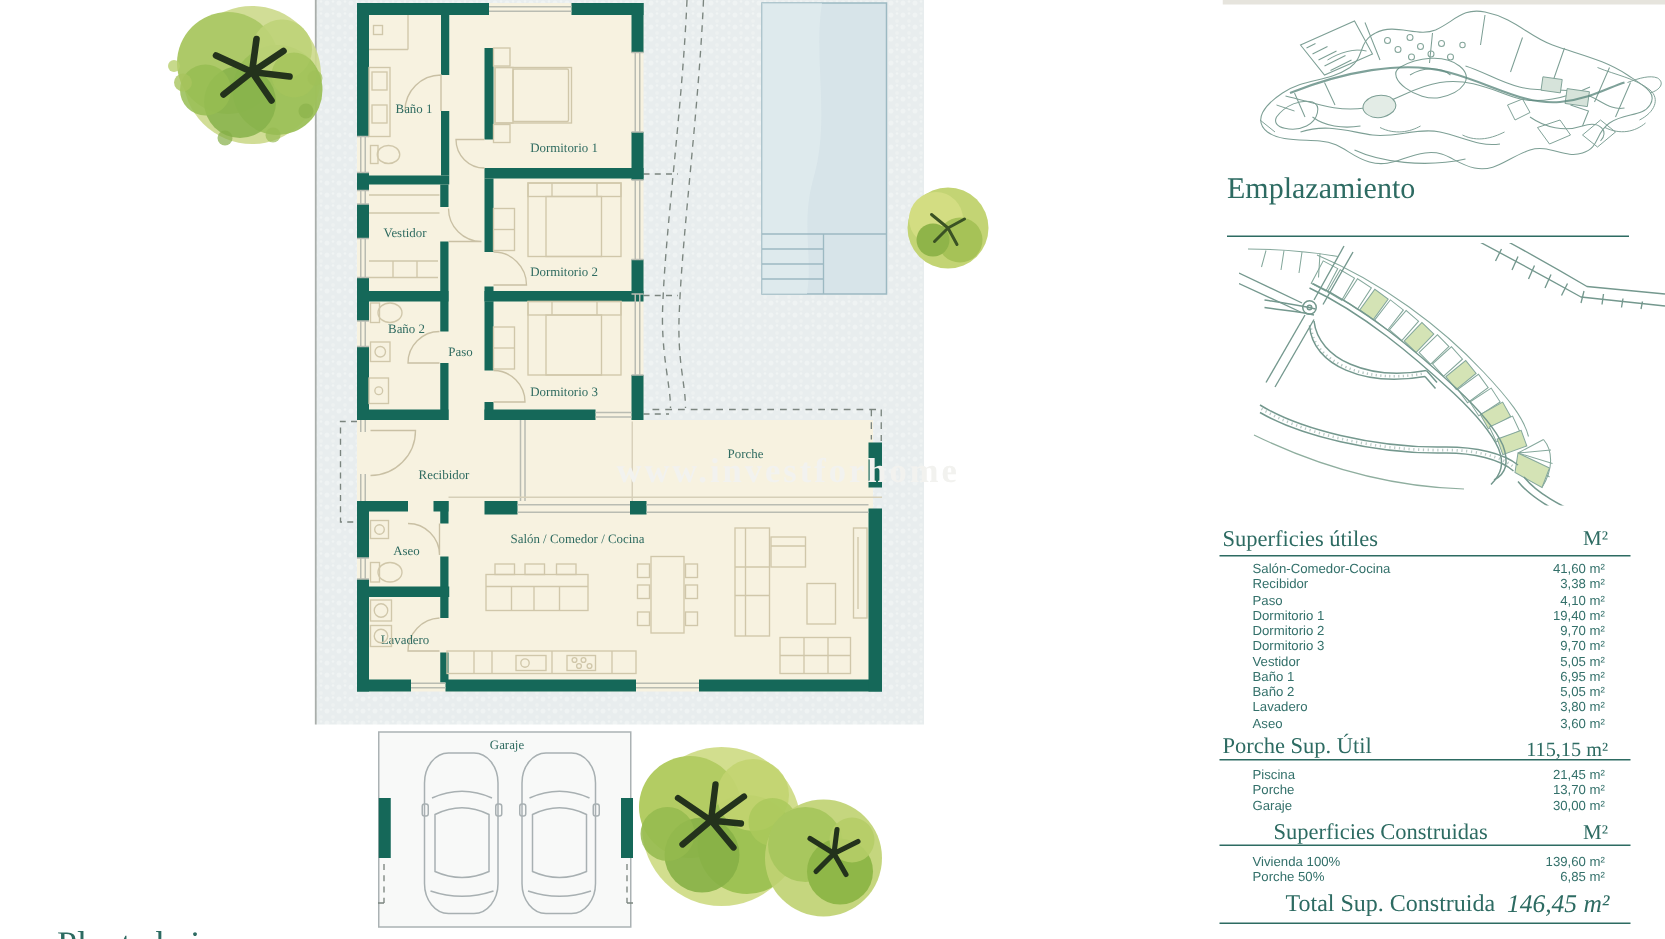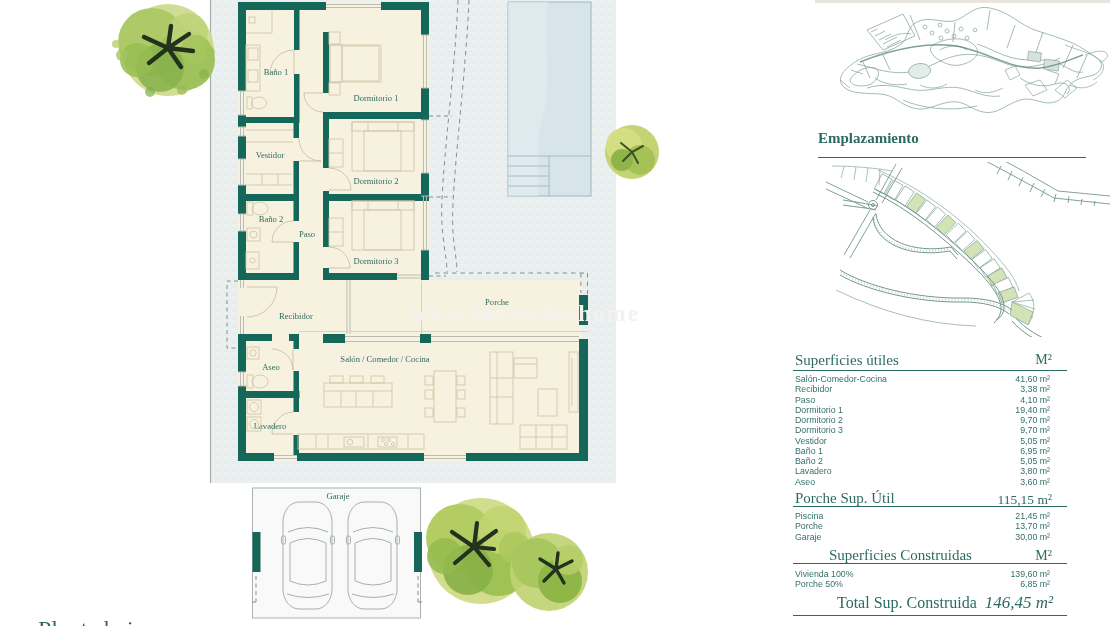--- a/index.html
+++ b/index.html
@@ -1,19 +1,19 @@
 <!DOCTYPE html>
 <html><head>
 <meta charset="utf-8">
 <style>
 html,body{margin:0;padding:0;}
 body{width:1110px;height:626px;position:relative;background:#ffffff;font-family:"Liberation Sans",sans-serif;overflow:hidden;}
 .abs{position:absolute;}
 svg text{font-family:"Liberation Serif",serif;}
-.row{display:flex;justify-content:space-between;color:#33706a;font-size:8.8px;line-height:10.25px;}
+.row{display:flex;justify-content:space-between;color:#33706a;font-size:8.8px;line-height:10.25px;margin-left:20px;}
 .hd{font-family:"Liberation Serif",serif;color:#2d6b62;}
 </style>
 </head>
 <body>
 
 <svg class="abs" style="left:0;top:0" width="800" height="626" viewBox="0 0 800 626">
 <defs>
 <pattern id="dots" width="8" height="8" patternUnits="userSpaceOnUse">
 <rect width="8" height="8" fill="#e8edee"></rect>
 <circle cx="2" cy="2" r="1.7" fill="#eff3f3"></circle>
@@ -501,21 +501,21 @@
       <circle cx="125" cy="25" r="2"></circle>
       <circle cx="132" cy="31" r="2"></circle>
       <circle cx="139" cy="36" r="2"></circle>
       <circle cx="126" cy="38" r="2"></circle>
       <circle cx="146" cy="29" r="2"></circle>
       <circle cx="152" cy="38" r="2"></circle>
       <circle cx="160" cy="30" r="1.8"></circle>
 </g>
 </svg>
 
-<div class="abs hd" style="left:818px;top:130px;font-size:15px;font-weight:bold;">Emplazamiento</div>
+<div class="abs hd" style="left:818px;top:115px;font-size:20px;">Emplazamiento</div>
 
 <div class="abs" style="left:818px;top:157px;width:268px;height:1px;background:#2d6b62;"></div>
 
 <svg class="abs" style="left:826px;top:162px" width="284" height="175" viewBox="0 0 284 175">
 
 <g stroke="#85a89c" stroke-width="0.7">
 <rect x="-5.5" y="-8.5" width="11" height="17" transform="translate(57,22) rotate(28)" fill="#ffffff"></rect>
 <rect x="-5.5" y="-8.5" width="11" height="17" transform="translate(68,28) rotate(30)" fill="#ffffff"></rect>
 <rect x="-5.5" y="-8.5" width="11" height="17" transform="translate(79,34) rotate(33)" fill="#ffffff"></rect>
 <rect x="-5.5" y="-8.5" width="11" height="17" transform="translate(90,41) rotate(36)" fill="#d4e3b5"></rect>
@@ -587,21 +587,21 @@
 
 <path d="M10,128 Q80,162 150,164" fill="none" stroke="#8fae9f" stroke-width="0.8"></path>
 
 <g fill="none" stroke="#74988e" stroke-width="0.9">
 <path d="M158,-2 Q192,16 228,36 L284,42"></path>
 <path d="M166,-8 Q198,9 232,29 L284,34"></path>
 <path d="M175,4 L171,12 M186,9 L182,18 M197,15 L193,24 M208,21 L204,30 M219,27 L215,35 M230,32 L228,40 M243,34 L242,41 M256,37 L255,43 M269,39 L268,44"></path>
 </g>
 </svg>
 
-<div class="abs" style="left:793px;top:0;width:274px;height:626px;">
+<div class="abs" style="left:813px;top:0;width:274px;height:626px;">
 
 <div class="abs hd" style="left:2px;top:352px;font-size:15px;">Superficies útiles</div>
 <div class="abs hd" style="right:15px;top:352px;font-size:14px;">M²</div>
 <div class="abs" style="left:0;top:370px;width:274px;height:1px;background:#2d6b62;"></div>
 
 <div class="abs" style="left:2px;top:374px;width:255px;">
 <div class="row">
         <span>Salón-Comedor-Cocina</span>
         <span>41,60 m²</span>
       </div>

